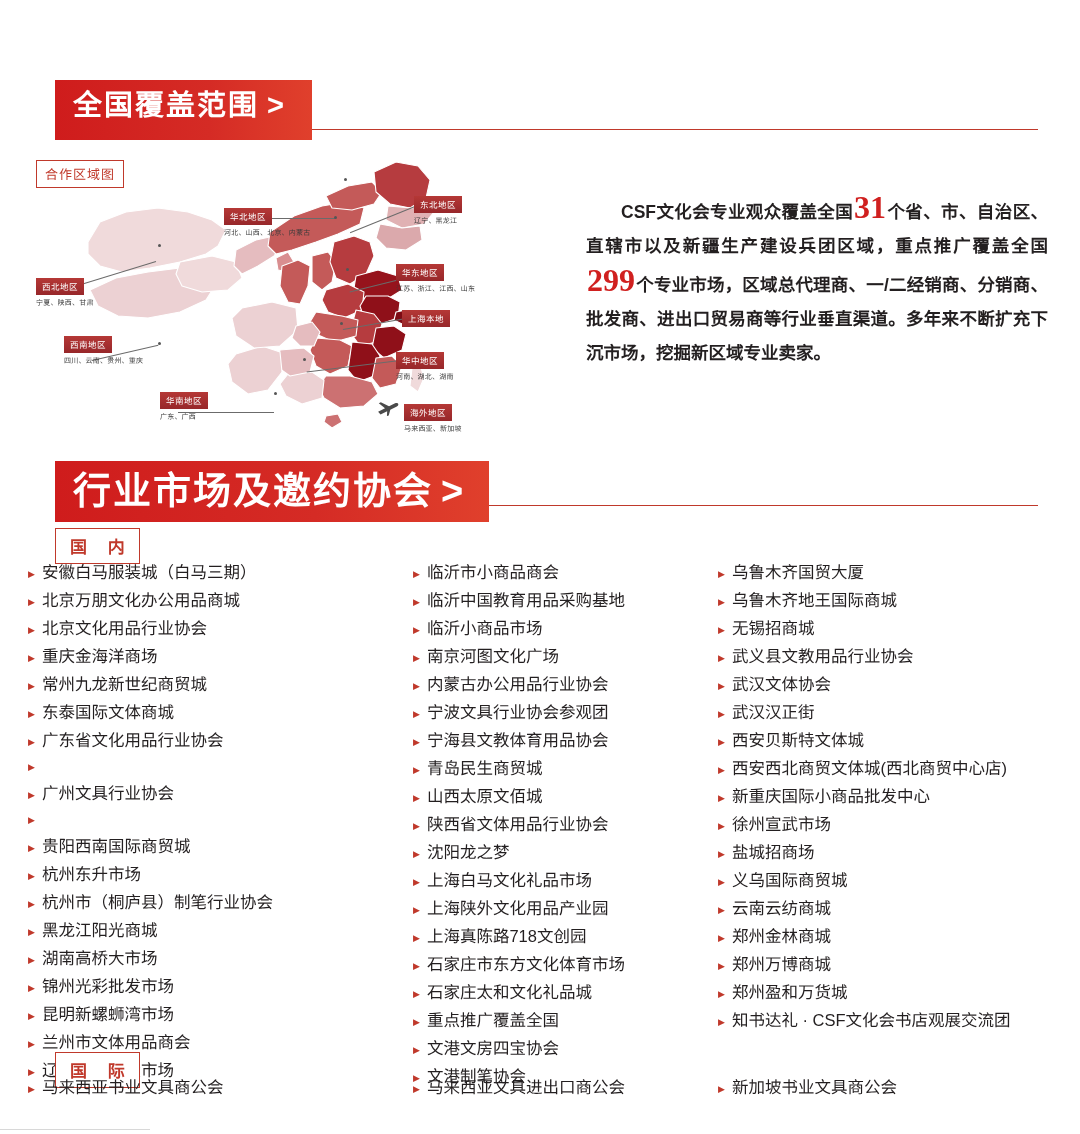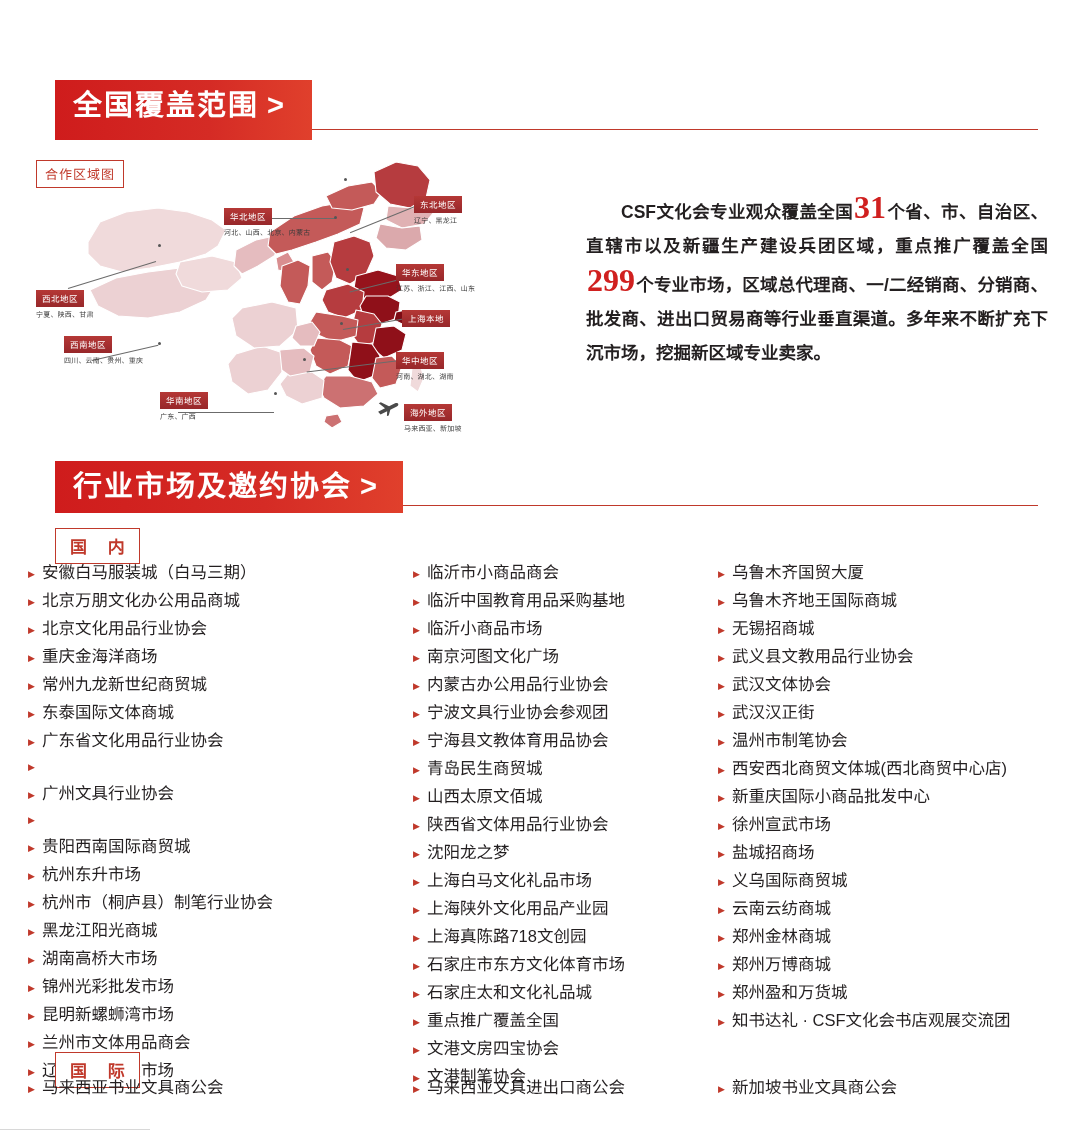--- a/index.html
+++ b/index.html
@@ -38,21 +38,21 @@
     position: absolute; left: 55px; top: 80px;
     padding: 11px 26px 20px 18px;
     font-size: 29px;
     line-height: 1.0;
   }
   #rule-coverage { top: 129px; left: 55px; right: 42px; }
 
   #banner-industry {
     position: absolute; left: 55px; top: 461px;
     padding: 11px 24px 12px 18px;
-    font-size: 29px;
+    font-size: 38px;
     line-height: 1.0;
   }
   #rule-industry { top: 505px; left: 55px; right: 42px; }
 
   
   .map-tag {
     position: absolute; left: 36px; top: 160px;
     border: 1px solid #c0392b;
     color: #c0392b;
     font-size: 13px;
@@ -271,21 +271,21 @@
 <div class="lbl" style="left:224px; top:206px;">
   <span class="chip">华北地区</span>
   <span class="sub">河北、山西、北京、内蒙古</span>
 </div>
 
 <div class="lbl" style="left:414px; top:194px;">
   <span class="chip">东北地区</span>
   <span class="sub">辽宁、黑龙江</span>
 </div>
 
-<div class="lbl" style="left:36px; top:288px;">
+<div class="lbl" style="left:36px; top:276px;">
   <span class="chip">西北地区</span>
   <span class="sub">宁夏、陕西、甘肃</span>
 </div>
 
 <div class="lbl" style="left:396px; top:262px;">
   <span class="chip">华东地区</span>
   <span class="sub">江苏、浙江、江西、山东</span>
 </div>
 
 <div class="lbl" style="left:402px; top:308px;">
@@ -503,21 +503,21 @@
       <div class="item">
         <span class="bullet">▶</span>
         <span>武汉文体协会</span>
       </div>
       <div class="item">
         <span class="bullet">▶</span>
         <span>武汉汉正街</span>
       </div>
       <div class="item">
         <span class="bullet">▶</span>
-        <span>温州市制笔协会</span>
+        <span>西安贝斯特文体城</span>
       </div>
       <div class="item">
         <span class="bullet">▶</span>
         <span>西安西北商贸文体城(西北商贸中心店)</span>
       </div>
       <div class="item">
         <span class="bullet">▶</span>
         <span>新重庆国际小商品批发中心</span>
       </div>
       <div class="item">

